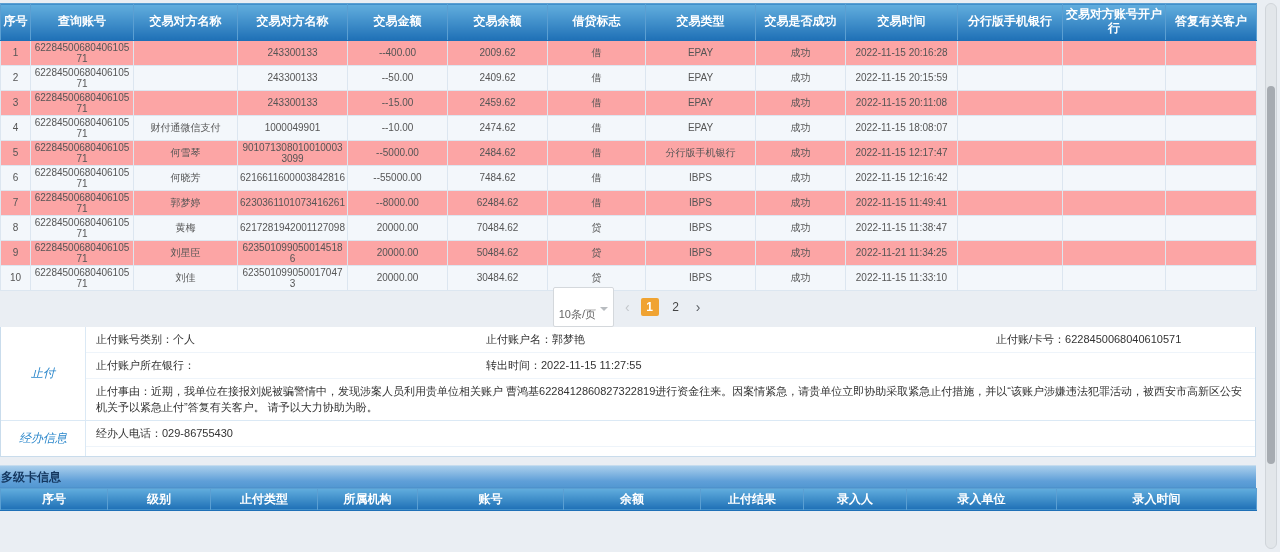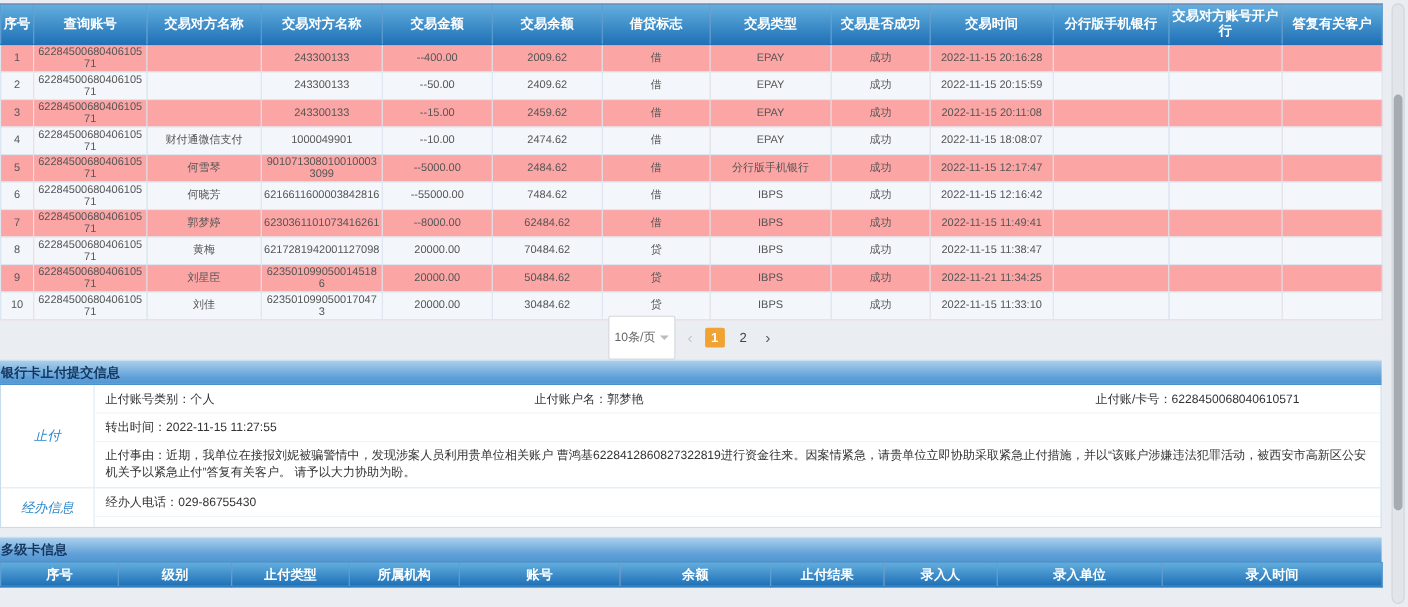--- a/index.html
+++ b/index.html
@@ -21,21 +21,21 @@
   td {
     border:1px solid #dce6f0; text-align:center;
     font-size:10px; color:#555; padding:1px 2px;
     line-height:1.1; word-break:break-all;
   }
   tbody tr:nth-child(even) { background:#f3f7fb; }
 
   
   .pager { width:1256px; display:flex; justify-content:center; align-items:center; gap:8px; margin-top:5px; height:22px; }
   .page-size {
-    display:inline-flex; align-items:center; gap:4px;
+    display:inline-flex; gap:4px;
     border:1px solid #d4d8dc; background:#fff; border-radius:2px;
     font-size:11px; color:#666; padding:19px 5px; height:20px; cursor:pointer;
   }
   .caret { width:0; height:0; border-left:4px solid transparent; border-right:4px solid transparent; border-top:4px solid #b8bcc0; }
   .pg-arrow { font-size:14px; line-height:18px; cursor:pointer; padding:0 3px; }
   .pg-prev { color:#c3c7cb; }
   .pg-next { color:#5a5e63; }
   .pg-num { min-width:18px; height:18px; line-height:18px; text-align:center; font-size:12px; color:#444; cursor:pointer; border-radius:2px; padding:0 3px; }
   .pg-num.active { background:var(--pager_active,#f0a332); color:#fff; font-weight:bold; }
 
@@ -272,31 +272,31 @@
       <span class="caret"></span>
     </span>
     <span class="pg-arrow pg-prev">‹</span>
     <span class="pg-num active">1</span>
     <span class="pg-num">2</span>
     <span class="pg-arrow pg-next">›</span>
   </div>
 
   <div class="spacer9"></div>
 
-  <div class="panel-title">银行卡止付提交信息</div>
   <div class="sp-body">
     <div class="sp-section">
       <div class="sp-label">止付</div>
       <div class="sp-content">
         <div class="sp-row grid3">
           <span>止付账号类别：个人</span>
           <span>止付账户名：郭梦艳</span>
           <span>止付账/卡号：6228450068040610571</span>
         </div>
         <div class="sp-row grid3">
+          <span>止付账户所在银行：</span>
           <span>转出时间：2022-11-15 11:27:55</span>
         </div>
         <div class="sp-row sp-reason">止付事由：近期，我单位在接报刘妮被骗警情中，发现涉案人员利用贵单位相关账户 曹鸿基6228412860827322819进行资金往来。因案情紧急，请贵单位立即协助采取紧急止付措施，并以“该账户涉嫌违法犯罪活动，被西安市高新区公安机关予以紧急止付”答复有关客户。 请予以大力协助为盼。</div>
       </div>
     </div>
     <div class="sp-section">
       <div class="sp-label">经办信息</div>
       <div class="sp-content">
         <div class="sp-row grid3">
           <span>经办人电话：029-86755430</span>

